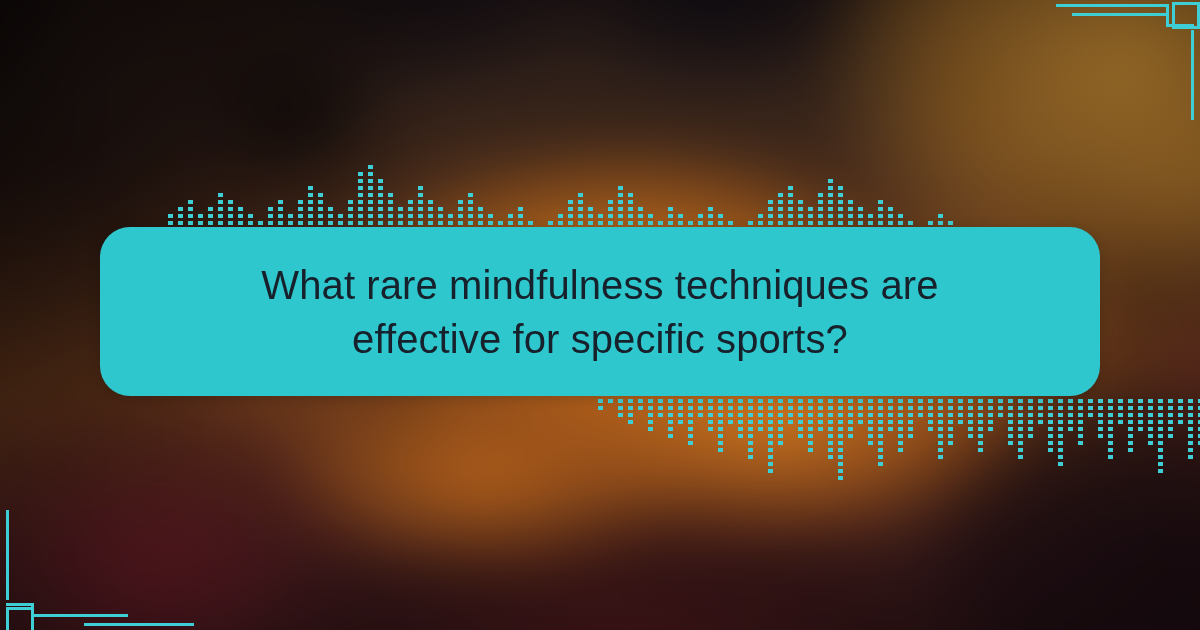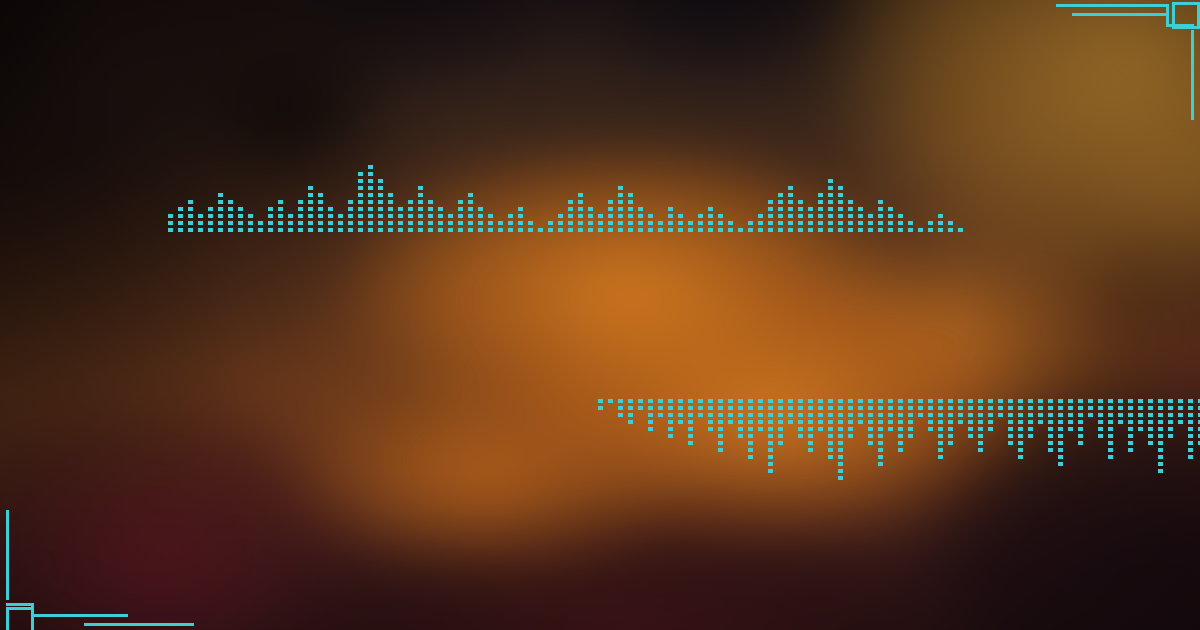--- a/index.html
+++ b/index.html
@@ -641,20 +641,23 @@
       </div>
       <div class="wcol">
         <div class="wdot" style="background: rgb(62, 207, 214);"></div>
         <div class="wdot" style="background: rgb(62, 207, 214);"></div>
       </div>
       <div class="wcol">
         <div class="wdot" style="background: rgb(62, 207, 214);"></div>
       </div>
     </div>
 
+  <div class="card">
+    <div class="card-text">What rare mindfulness techniques are effective for specific sports?</div>
+  </div>
 
   <div class="wave wave-down" id="wave-bottom" style="left:598px; top:396px; height:110px;">
       <div class="wcol">
         <div class="wdot" style="background: rgb(62, 207, 214);"></div>
         <div class="wdot" style="background: rgb(62, 207, 214);"></div>
       </div>
       <div class="wcol">
         <div class="wdot" style="background: rgb(62, 207, 214);"></div>
       </div>
       <div class="wcol">

